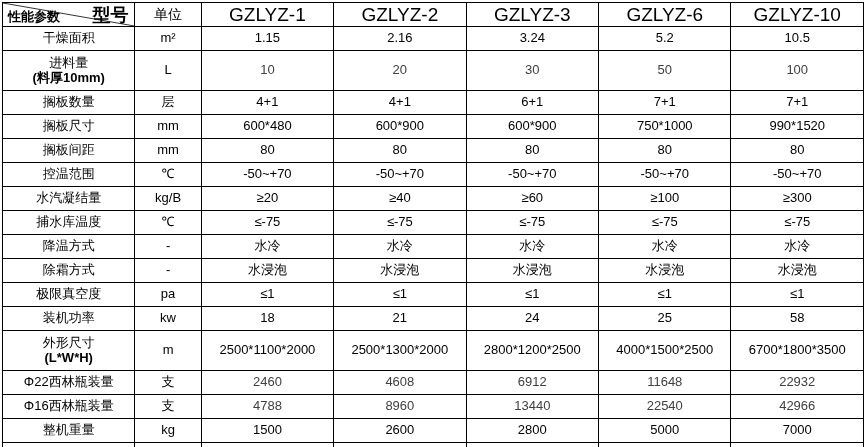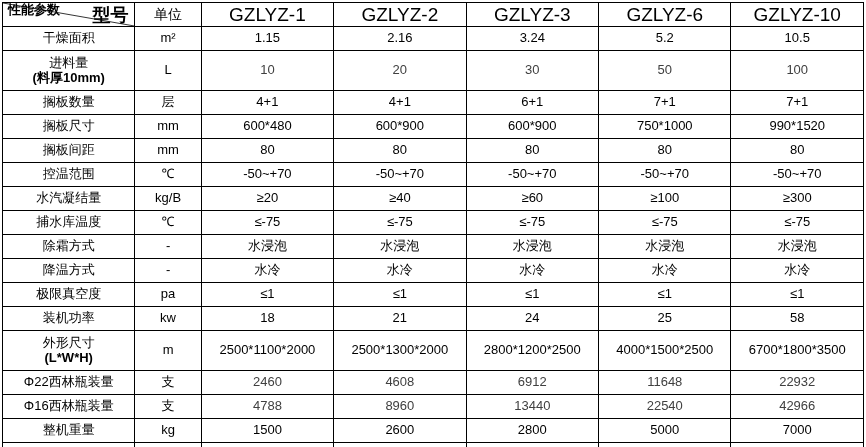--- a/index.html
+++ b/index.html
@@ -51,21 +51,21 @@
   }
   .corner .model-label {
     position: absolute;
     top: 2px;
     right: 6px;
     font-weight: bold;
     font-size: 18px;
   }
   .corner .param-label {
     position: absolute;
-    bottom: 8px;
+    bottom: 1px;
     left: 5px;
     font-weight: bold;
     font-size: 13px;
   }
   .hdr-unit, .hdr-model {
     font-weight: bold;
     font-size: 14px;
     height: 38px;
   }
   .hdr-model {
@@ -187,36 +187,36 @@
         <tr>
           <td class="param">捕水库温度</td>
           <td class="unit-sup">℃</td>
           <td>≤-75</td>
           <td>≤-75</td>
           <td>≤-75</td>
           <td>≤-75</td>
           <td>≤-75</td>
         </tr>
         <tr>
+          <td class="param">降温方式</td>
+          <td class="unit-sup">-</td>
+          <td>水冷</td>
+          <td>水冷</td>
+          <td>水冷</td>
+          <td>水冷</td>
+          <td>水冷</td>
+        </tr>
+        <tr>
           <td class="param">除霜方式</td>
           <td class="unit-sup">-</td>
           <td>水浸泡</td>
           <td>水浸泡</td>
           <td>水浸泡</td>
           <td>水浸泡</td>
           <td>水浸泡</td>
-        </tr>
-        <tr>
-          <td class="param">降温方式</td>
-          <td class="unit-sup">-</td>
-          <td>水冷</td>
-          <td>水冷</td>
-          <td>水冷</td>
-          <td>水冷</td>
-          <td>水冷</td>
         </tr>
         <tr>
           <td class="param">极限真空度</td>
           <td class="unit-sup">pa</td>
           <td>≤1</td>
           <td>≤1</td>
           <td>≤1</td>
           <td>≤1</td>
           <td>≤1</td>
         </tr>

